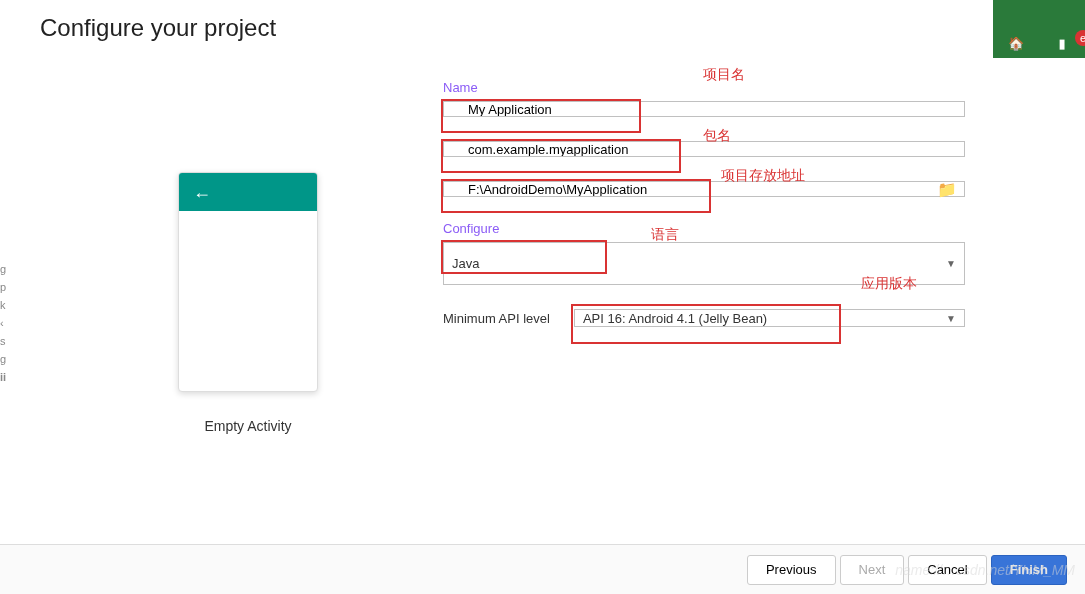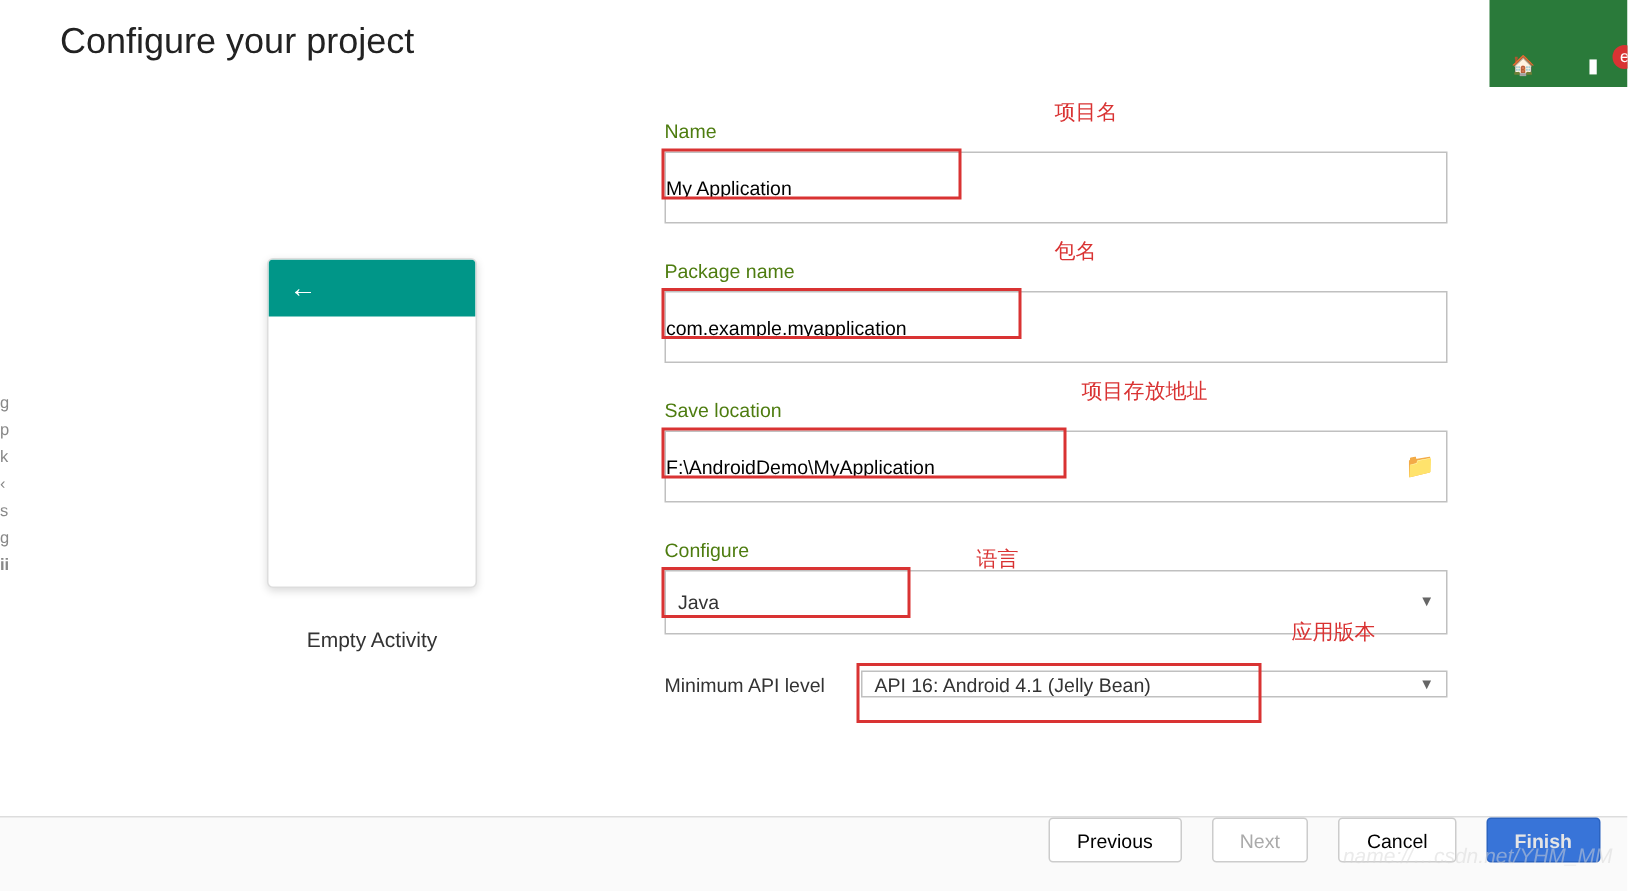--- a/index.html
+++ b/index.html
@@ -4,33 +4,33 @@
   <style>
     * { box-sizing: border-box; margin: 0; padding: 0; }
     body { font-family: -apple-system, "Segoe UI", Arial, sans-serif; font-size: 13px; color: #333; width: 1085px; height: 594px; position: relative; background: #fff; overflow: hidden; }
     .title { position: absolute; left: 40px; top: 14px; font-size: 24px; font-weight: 400; color: #222; }
     .preview-panel { position: absolute; left: 178px; top: 172px; width: 140px; text-align: center; }
     .phone-box { width: 140px; height: 220px; background: #fff; border: 1px solid #ddd; border-radius: 4px; box-shadow: 0 2px 6px rgba(0,0,0,0.15); overflow: hidden; }
     .phone-header { height: 38px; background: #009688; display: flex; align-items: center; padding-left: 14px; }
     .back-arrow { color: #fff; font-size: 18px; line-height: 1; }
     .preview-label { margin-top: 26px; font-size: 14px; color: #333; }
     .form { position: absolute; left: 443px; top: 80px; width: 522px; }
-    .field-label { font-size: 13px; color: #4d7c0f; margin-bottom: 6px; display: block; }
+    .field-label { font-size: 13px; color: #8b5cf6; margin-bottom: 6px; display: block; }
     .field-group { margin-bottom: 24px; position: relative; }
-    .text-input { width: 100%; height: 48px; border: 1px solid #c0c0c0; padding: 0 0; font-size: 13px; background: #fff; }
+    .text-input { width: 100%; height: 16px; border: 1px solid #c0c0c0; padding: 0 24px; font-size: 13px; background: #fff; }
     .select-input { width: 100%; height: 43px; border: 1px solid #c0c0c0; padding: 0 8px; font-size: 13px; background: #fff; display: flex; align-items: center; justify-content: space-between; }
     .dropdown-arrow { font-size: 10px; color: #666; }
     .input-wrap { position: relative; }
     .folder-icon { position: absolute; right: 8px; top: 50%; transform: translateY(-50%); color: #bbb; font-size: 16px; }
     .red-box { position: absolute; border: 2px solid #d93333; pointer-events: none; }
     .red-annot { position: absolute; color: #d93333; font-size: 14px; white-space: nowrap; }
     .api-row { display: flex; align-items: center; gap: 24px; margin-top: 12px; }
     .api-label { white-space: nowrap; font-size: 13px; color: #333; }
     .api-select { flex: 1; height: 18px; border: 1px solid #c0c0c0; padding: 0 8px; font-size: 13px; background: #fff; display: flex; align-items: center; justify-content: space-between; }
-    .footer { position: absolute; left: 0; right: 0; bottom: 0; height: 50px; border-top: 1px solid #ddd; display: flex; justify-content: flex-end; padding-right: 18px; gap: 20px; background: #fafafa; }
+    .footer { position: absolute; left: 0; right: 0; bottom: 0; height: 50px; border-top: 1px solid #ddd; display: flex; justify-content: flex-end; align-items: center; padding-right: 18px; gap: 4px; background: #fafafa; }
     .btn { height: 30px; padding: 0 18px; border: 1px solid #ccc; background: #fff; font-size: 13px; cursor: pointer; border-radius: 3px; }
     .btn.disabled { color: #aaa; cursor: default; }
     .btn.primary { background: #3874d8; color: #e5e5e5; border-color: #2b63c0; font-weight: bold; }
     .toolbar { position: absolute; right: 0; top: 0; width: 92px; height: 58px; background: #2a7a3a; display: flex; align-items: flex-end; justify-content: space-around; padding-bottom: 6px; }
     .tb-icon { width: 18px; height: 18px; display: flex; align-items: center; justify-content: center; color: #fff; font-size: 13px; }
     .tb-red { position: absolute; right: -6px; top: 30px; width: 16px; height: 16px; background: #d93333; border-radius: 50%; color:#fff; font-size:11px; display:flex; align-items:center; justify-content:center; }
     .watermark { position: absolute; right: 10px; bottom: 16px; color: #d7d7d7; font-size: 14px; opacity: .5; font-style: italic; pointer-events: none; }
     .left-edge { position: absolute; left: 0; top: 260px; width: 8px; color: #888; font-size: 11px; line-height: 18px; }
   </style>
 </head>
@@ -60,30 +60,28 @@
   <div class="field-group">
     <label class="field-label">Name</label>
     <div class="input-wrap">
       <input class="text-input" value="My Application" style="">
       <div class="red-box" style="left:-2px; top:-2px; width:200px; height:34px;"></div>
     </div>
     <div class="red-annot" style="left:260px; top:-14px;">项目名</div>
   </div>
 
   <div class="field-group">
-    <label class="field-label">Package name</label>
     <div class="input-wrap">
       <input class="text-input" value="com.example.myapplication" style="">
       <div class="red-box" style="left:-2px; top:-2px; width:240px; height:34px;"></div>
     </div>
     <div class="red-annot" style="left:260px; top:-14px;">包名</div>
   </div>
 
   <div class="field-group">
-    <label class="field-label">Save location</label>
     <div class="input-wrap">
       <input class="text-input" value="F:\AndroidDemo\MyApplication" style="">
       <span class="folder-icon">📁</span>
       <div class="red-box" style="left:-2px; top:-2px; width:270px; height:34px;"></div>
     </div>
     <div class="red-annot" style="left:278px; top:-14px;">项目存放地址</div>
   </div>
 
   <div class="field-group">
     <label class="field-label">Configure</label>

